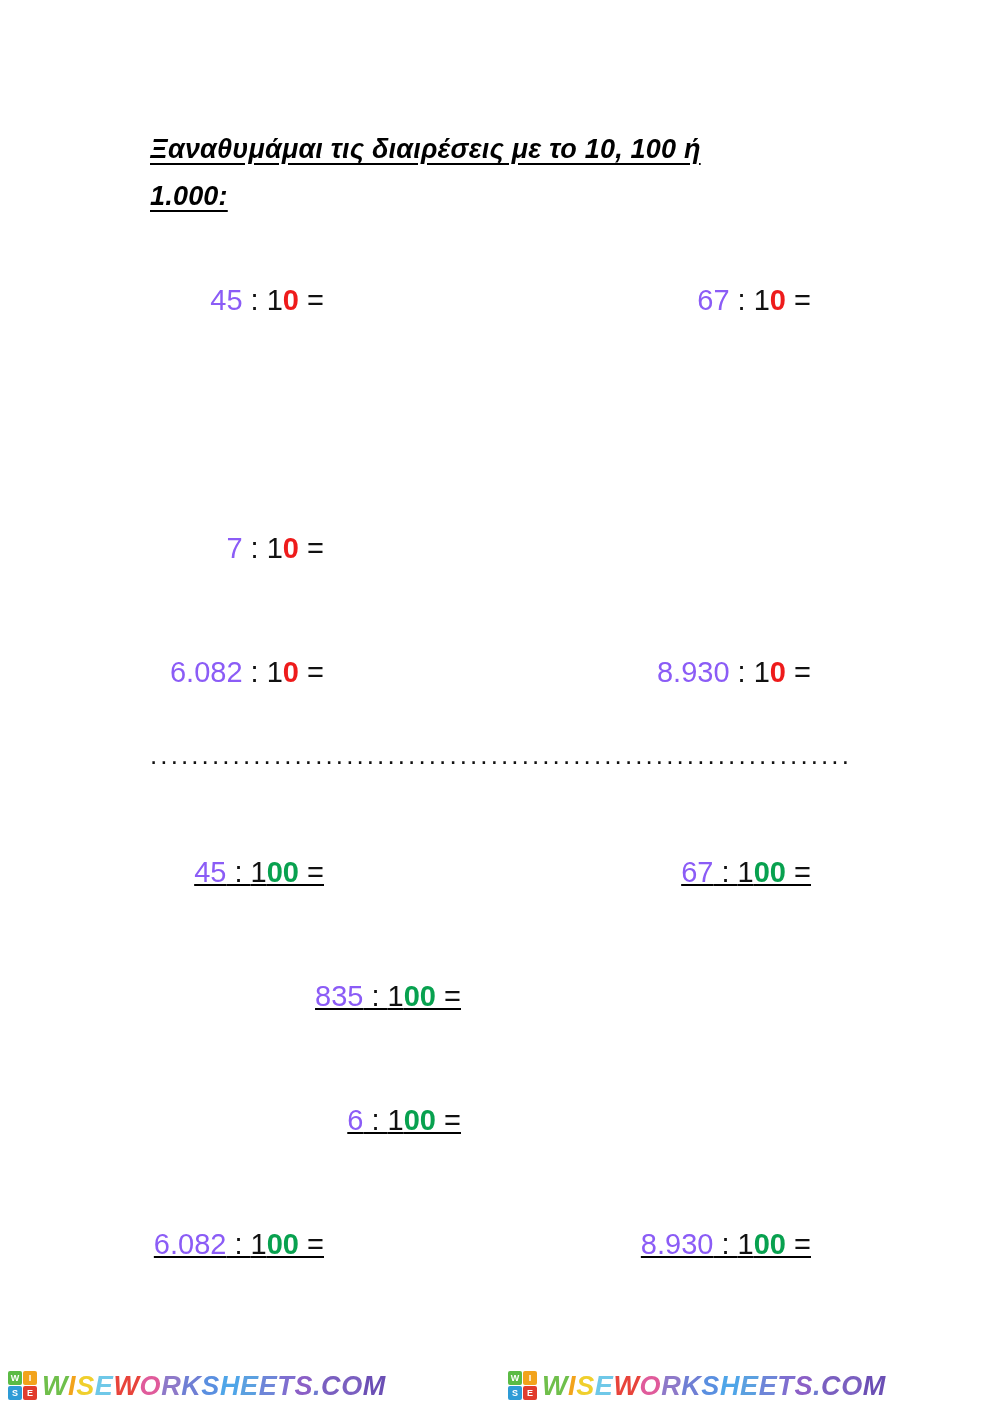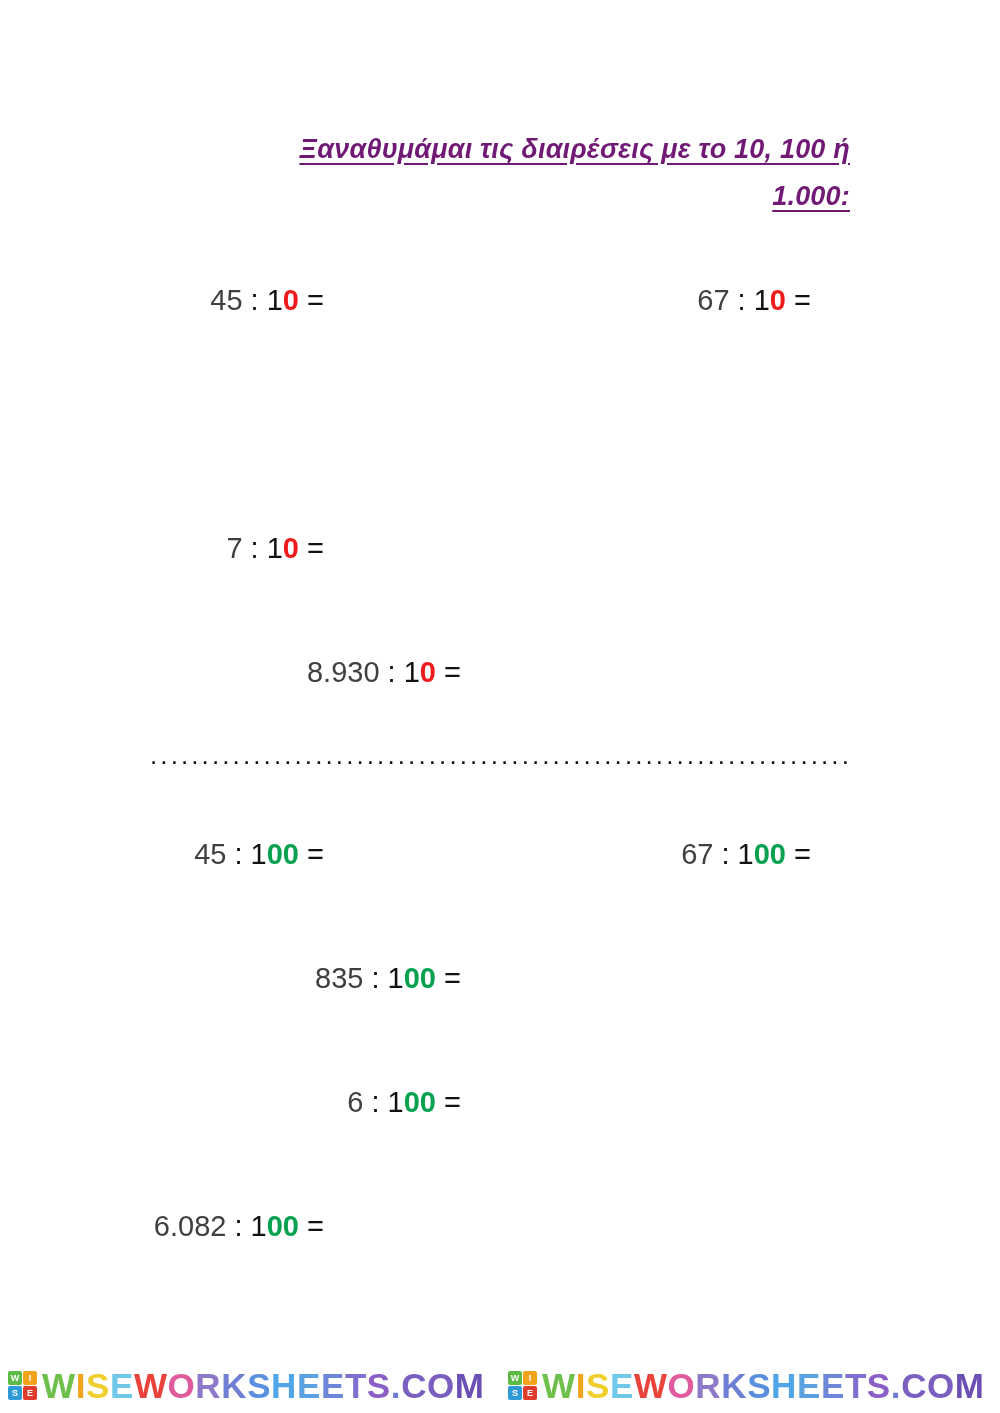--- a/index.html
+++ b/index.html
@@ -28,35 +28,34 @@
     left: 150px;
     top: 126px;
     width: 700px;
   }
   .title {
     font-family: "Liberation Sans", sans-serif;
     font-size: 27px;
     line-height: 47px;
     font-weight: bold;
     font-style: italic;
-    color: #701a75;
+    color: #000000;
     text-decoration: underline;
     text-underline-offset: 5px;
     letter-spacing: 0.2px;
-    text-align: right;
   }
 
   
   .section {
     position: absolute;
     left: 150px;
     width: 700px;
   }
   #section-tens { top: 278px; }
-  #section-hundreds { top: 832px; }
+  #section-hundreds { top: 850px; text-decoration: underline; }
 
   .row {
     display: flex;
     width: 100%;
     height: 124px;
     align-items: flex-start;
   }
   .cell {
     box-sizing: border-box;
     font-size: 29px;
@@ -67,21 +66,21 @@
   .cell.col-a {
     width: 50%;
     text-align: right;
     padding-right: 176px;
   }
   .cell.col-b {
     width: 50%;
     text-align: right;
     padding-right: 39px;
   }
-  .num { color: #404040; margin-top: 30px; }
+  .num { color: #8b5cf6; margin-top: 30px; }
   .op  { color: #111111; }
   .div-one { color: #111111; }
   .div-zeros-red   { color: #EE1B1B; font-weight: bold; }
   .div-zeros-green { color: #08A14F; font-weight: bold; }
   .eq { color: #111111; }
 
   
   .divider {
     position: absolute;
     left: 150px;
@@ -130,25 +129,26 @@
     border-radius: 2px;
     font-family: "Liberation Sans", sans-serif;
   }
   .wm-w { background: #5BBB45; }
   .wm-i { background: #F2A31B; }
   .wm-s { background: #2E9BD6; }
   .wm-e { background: #E13B2C; }
 
   .wm-text {
     font-family: "Liberation Sans", sans-serif;
-    font-size: 35px;
+    font-size: 27px;
     font-weight: bold;
     letter-spacing: 0.6px;
     line-height: 30px;
     white-space: nowrap;
+    font-style: italic;
   }
   .wm-text span {
     -webkit-text-stroke: 0px;
   }
   
   .wm-text span {
     display: inline-block;
     text-shadow:
       -0.6px 0 0 rgba(255,255,255,0.65),
        0.6px 0 0 rgba(255,255,255,0.65);
@@ -171,39 +171,41 @@
       <div class="row">
         <div class="cell col-a"><span><span class="num">45</span><span class="op"> : </span><span class="div-one">1</span><span class="div-zeros-red">0</span><span class="eq"> =</span></span></div>
         <div class="cell col-b"><span><span class="num">67</span><span class="op"> : </span><span class="div-one">1</span><span class="div-zeros-red">0</span><span class="eq"> =</span></span></div>
       </div>
       <div class="row">
       </div>
       <div class="row">
         <div class="cell col-a"><span><span class="num">7</span><span class="op"> : </span><span class="div-one">1</span><span class="div-zeros-red">0</span><span class="eq"> =</span></span></div>
       </div>
       <div class="row">
+        <div class="cell col-a"><span><span class="num">6.082</span><span class="op"> : </span><span class="div-one">1</span><span class="div-zeros-red">0</span><span class="eq"> =</span></span></div>
         <div class="cell col-b"><span><span class="num">8.930</span><span class="op"> : </span><span class="div-one">1</span><span class="div-zeros-red">0</span><span class="eq"> =</span></span></div>
       </div>
     </div>
 
   <div class="divider">.......................................................................................................</div>
 
   <div class="section" id="section-hundreds">
       <div class="row">
         <div class="cell col-a"><span><span class="num">45</span><span class="op"> : </span><span class="div-one">1</span><span class="div-zeros-green">00</span><span class="eq"> =</span></span></div>
         <div class="cell col-b"><span><span class="num">67</span><span class="op"> : </span><span class="div-one">1</span><span class="div-zeros-green">00</span><span class="eq"> =</span></span></div>
       </div>
       <div class="row">
         <div class="cell col-b"><span><span class="num">835</span><span class="op"> : </span><span class="div-one">1</span><span class="div-zeros-green">00</span><span class="eq"> =</span></span></div>
       </div>
       <div class="row">
         <div class="cell col-b"><span><span class="num">6</span><span class="op"> : </span><span class="div-one">1</span><span class="div-zeros-green">00</span><span class="eq"> =</span></span></div>
       </div>
       <div class="row">
         <div class="cell col-a"><span><span class="num">6.082</span><span class="op"> : </span><span class="div-one">1</span><span class="div-zeros-green">00</span><span class="eq"> =</span></span></div>
+        <div class="cell col-b"><span><span class="num">8.930</span><span class="op"> : </span><span class="div-one">1</span><span class="div-zeros-green">00</span><span class="eq"> =</span></span></div>
       </div>
     </div>
 
   <div class="watermark-strip">
       <div class="watermark">
         <div class="wm-logo">
           <span class="wm-w" style="background: rgb(91, 187, 69);">W</span>
           <span class="wm-i" style="background: rgb(242, 163, 27);">I</span>
           <span class="wm-s" style="background: rgb(46, 155, 214);">S</span>
           <span class="wm-e" style="background: rgb(225, 59, 44);">E</span>

